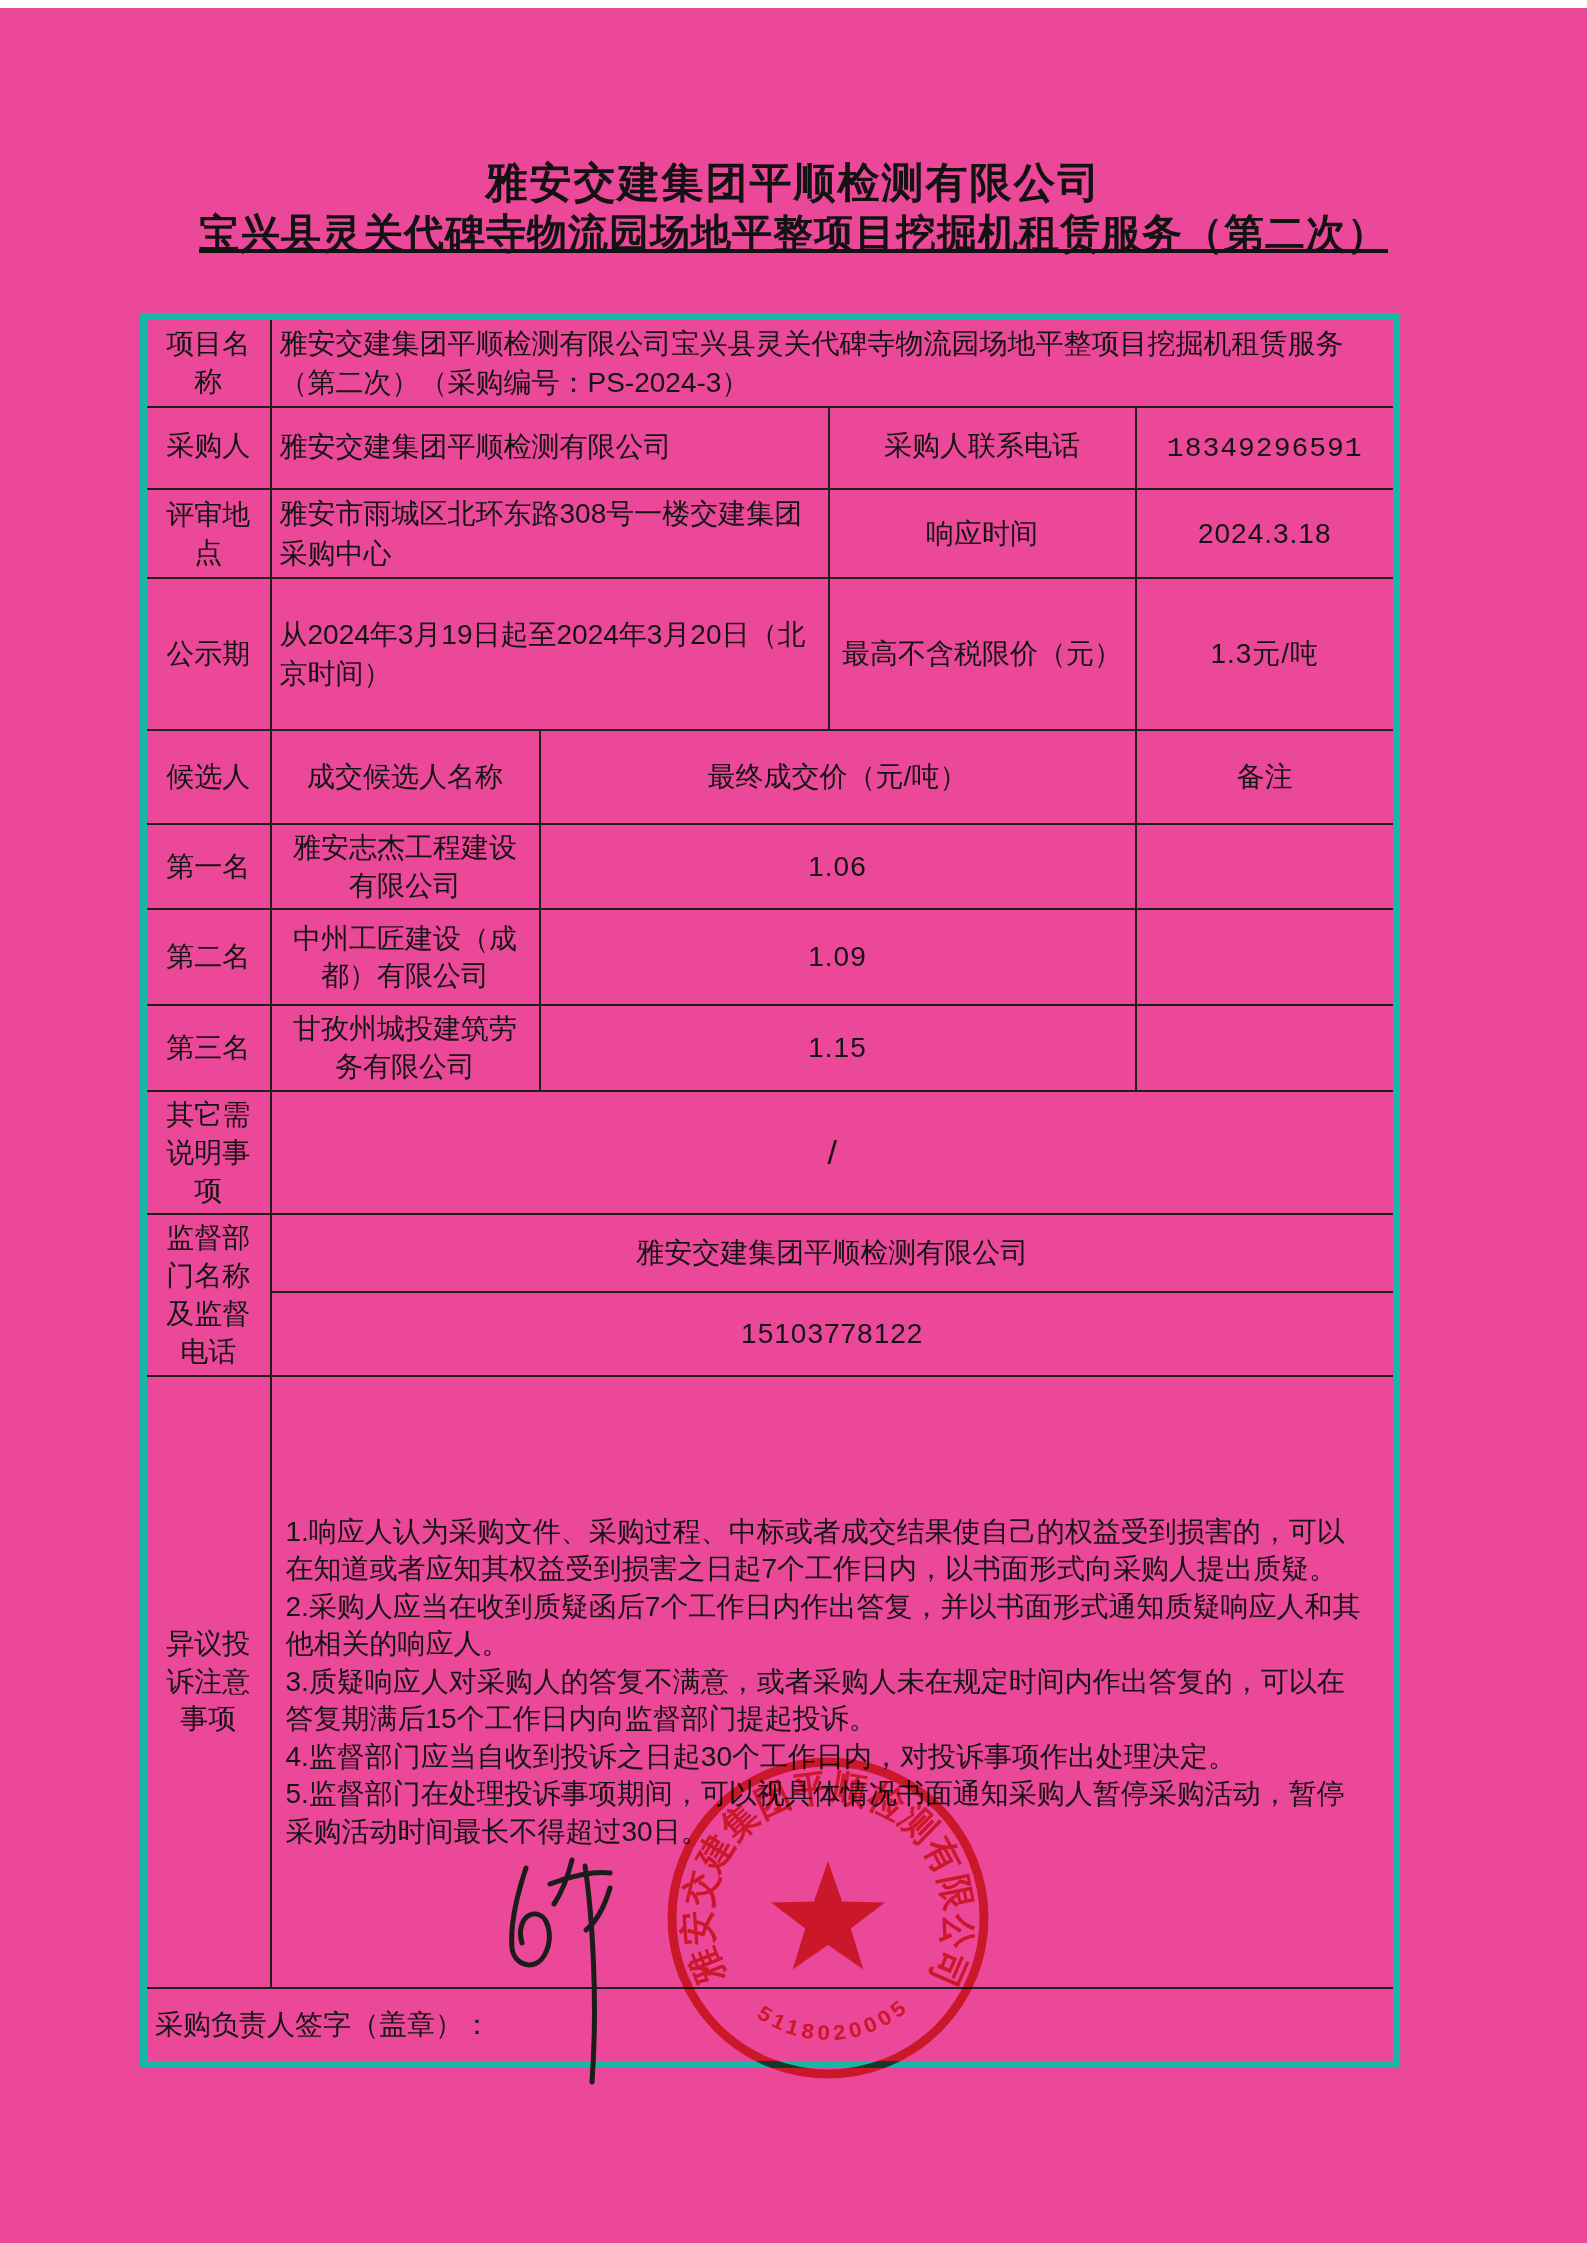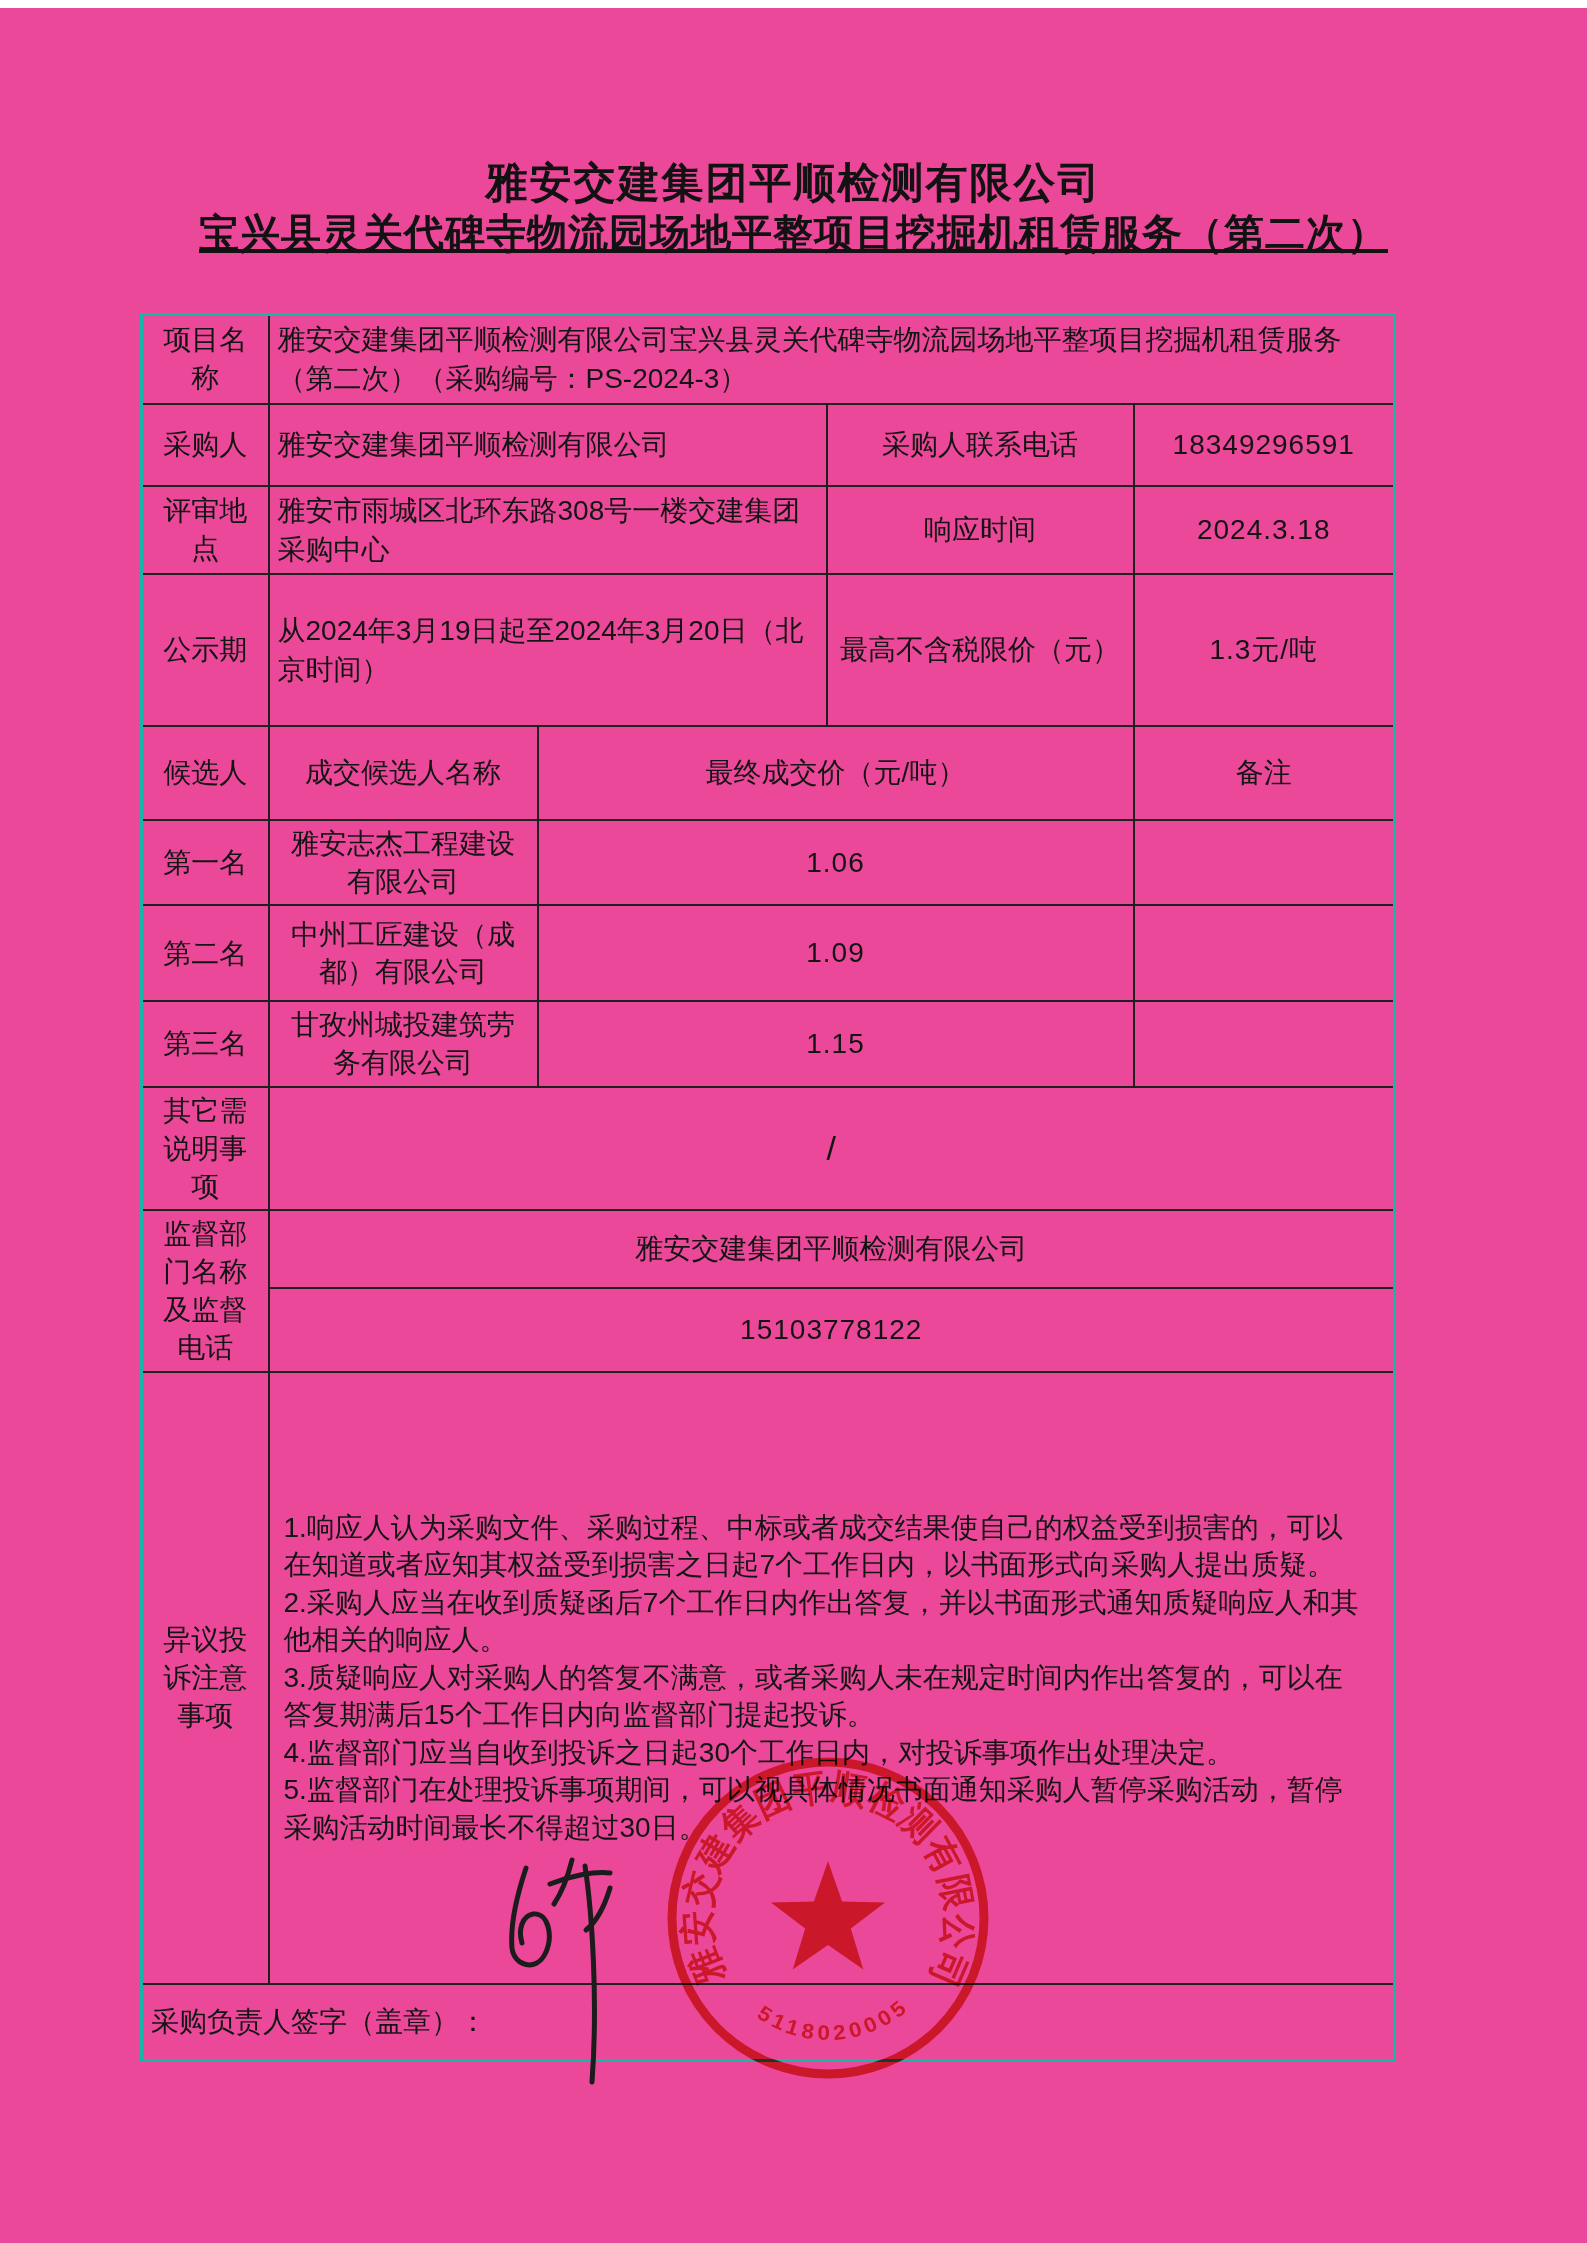--- a/index.html
+++ b/index.html
@@ -17,27 +17,27 @@
   
   table.doc-table {
     position:absolute; left:140px; top:305px; width:1253px;
     border-collapse:collapse; table-layout:fixed;
     font-size:28px; color:#141414;
   }
   table.doc-table td {
     border:2px solid #1f1f1f; vertical-align:middle;
     padding:4px 8px; overflow:hidden;
   }
-  table.doc-table { border:3px solid #14b8a6; }
+  table.doc-table { border:7px solid #14b8a6; }
   td.lbl { text-align:center; line-height:1.35; }
   td.left-val { text-align:left; line-height:1.4; padding-left:10px; }
   td.center-val { text-align:center; }
   td.num { text-align:center; letter-spacing:1px; }
   tr.r1 { height:89px; }
-  tr.r2 { height:82px; }
+  tr.r2 { height:82px;font-family:Liberation Mono, monospace; }
   tr.r3 { height:80px; }
   tr.r4 { height:152px; }
   tr.r5 { height:94px; }
   tr.r6 { height:84px; }
   tr.r7 { height:96px; }
   tr.r8 { height:80px; }
   tr.r9 { height:80px; }
   tr.r10a { height:59px; }
   tr.r10b { height:63px; }
   tr.r11 { height:612px; }

